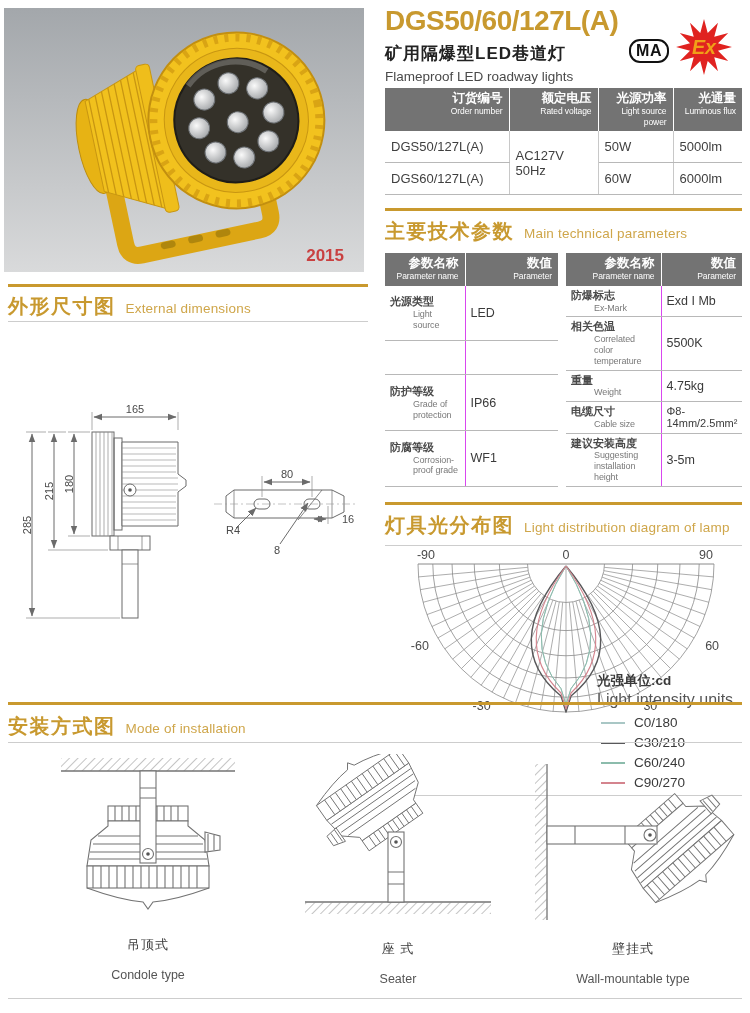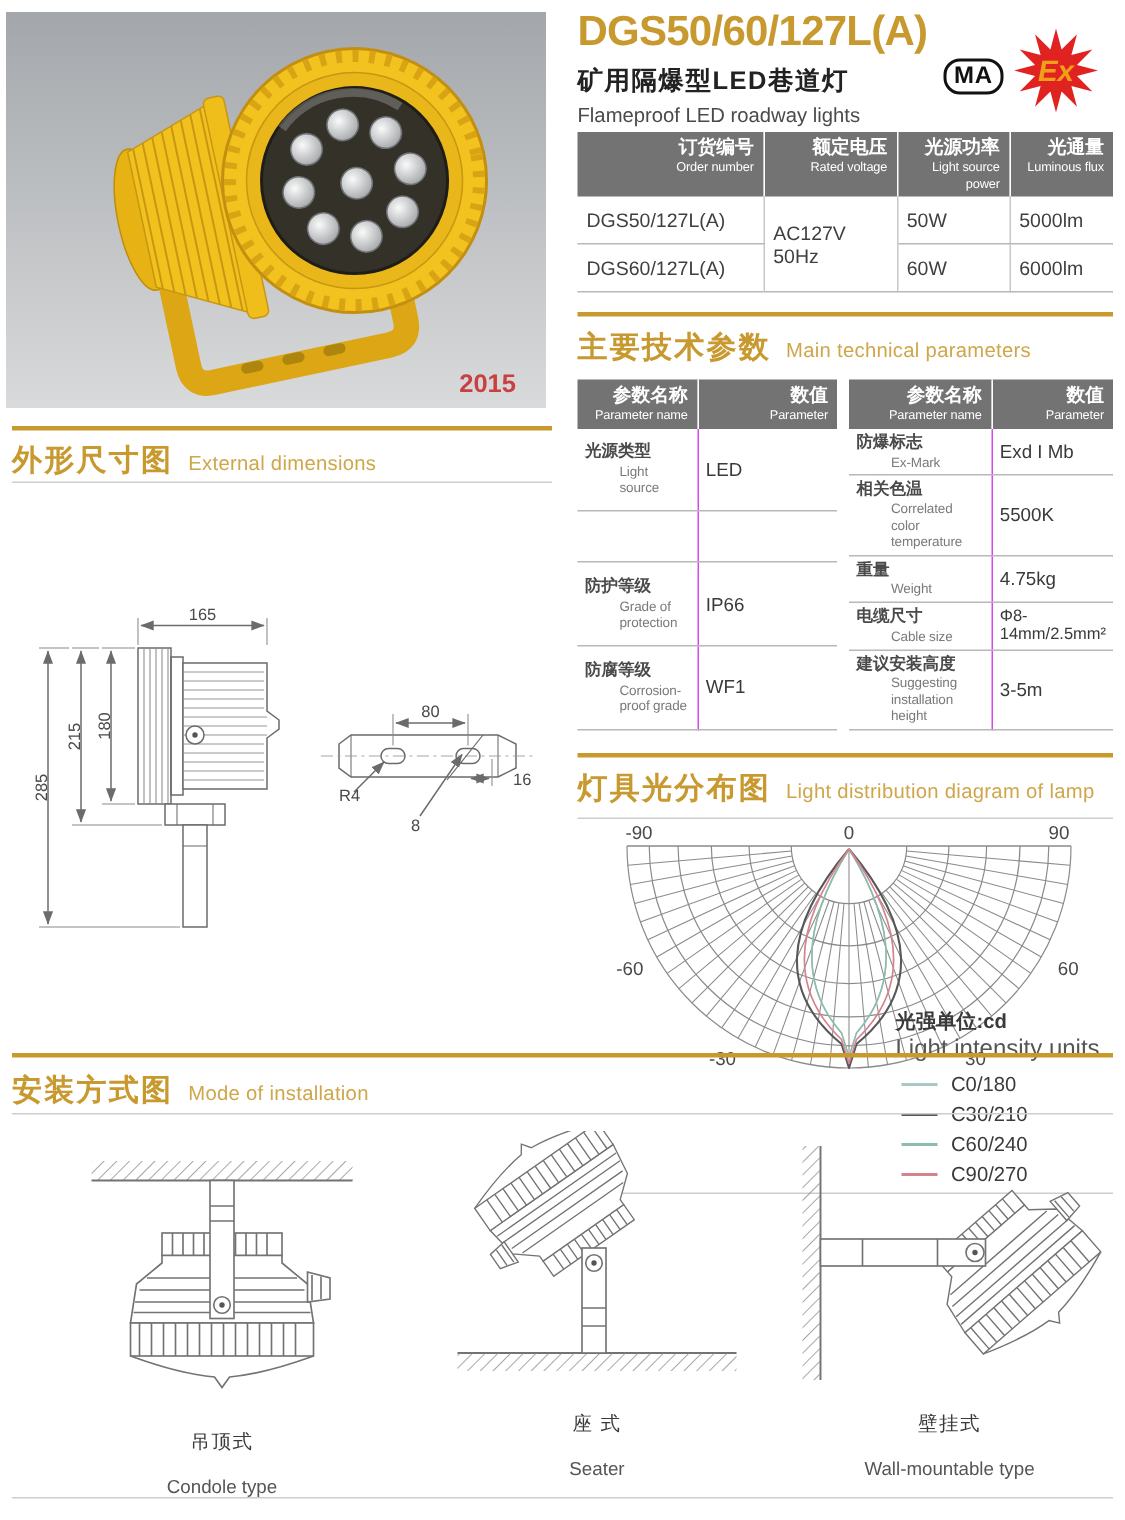--- a/index.html
+++ b/index.html
@@ -460,21 +460,21 @@
     <div class="thin-rule"></div>
   </div>
 
   <div class="bottom-sec">
     <div class="abs gold-rule" style="left:0;top:0;width:734px;"></div>
     <div class="abs sec-head" style="left:0;top:11px;">
       <span class="cn">安装方式图</span><span class="en">Mode of installation</span>
     </div>
     <div class="abs thin-rule" style="left:0;top:40px;width:734px;"></div>
 
-    <div class="inst-item" style="left:35px;top:64px;width:210px;">
+    <div class="inst-item" style="left:35px;top:48px;width:210px;">
       <svg width="210" height="178" viewBox="0 0 210 178">
         <rect x="18" y="8" width="174" height="13" fill="url(#hatch)"></rect>
         <line x1="18" y1="21" x2="192" y2="21" stroke="#737373" stroke-width="1.3"></line>
         <use href="#lampG" x="0" y="0" transform="translate(105,56)"></use>
         <g stroke="#737373" stroke-width="1.1" fill="#ffffff">
           <rect x="97" y="21" width="16" height="92"></rect>
           <path fill="none" d="M97 38H113 M97 48H113"></path>
           <circle cx="105" cy="104" r="5.5"></circle>
           <circle cx="105" cy="104" r="1.8" fill="#555" stroke="none"></circle>
         </g>

